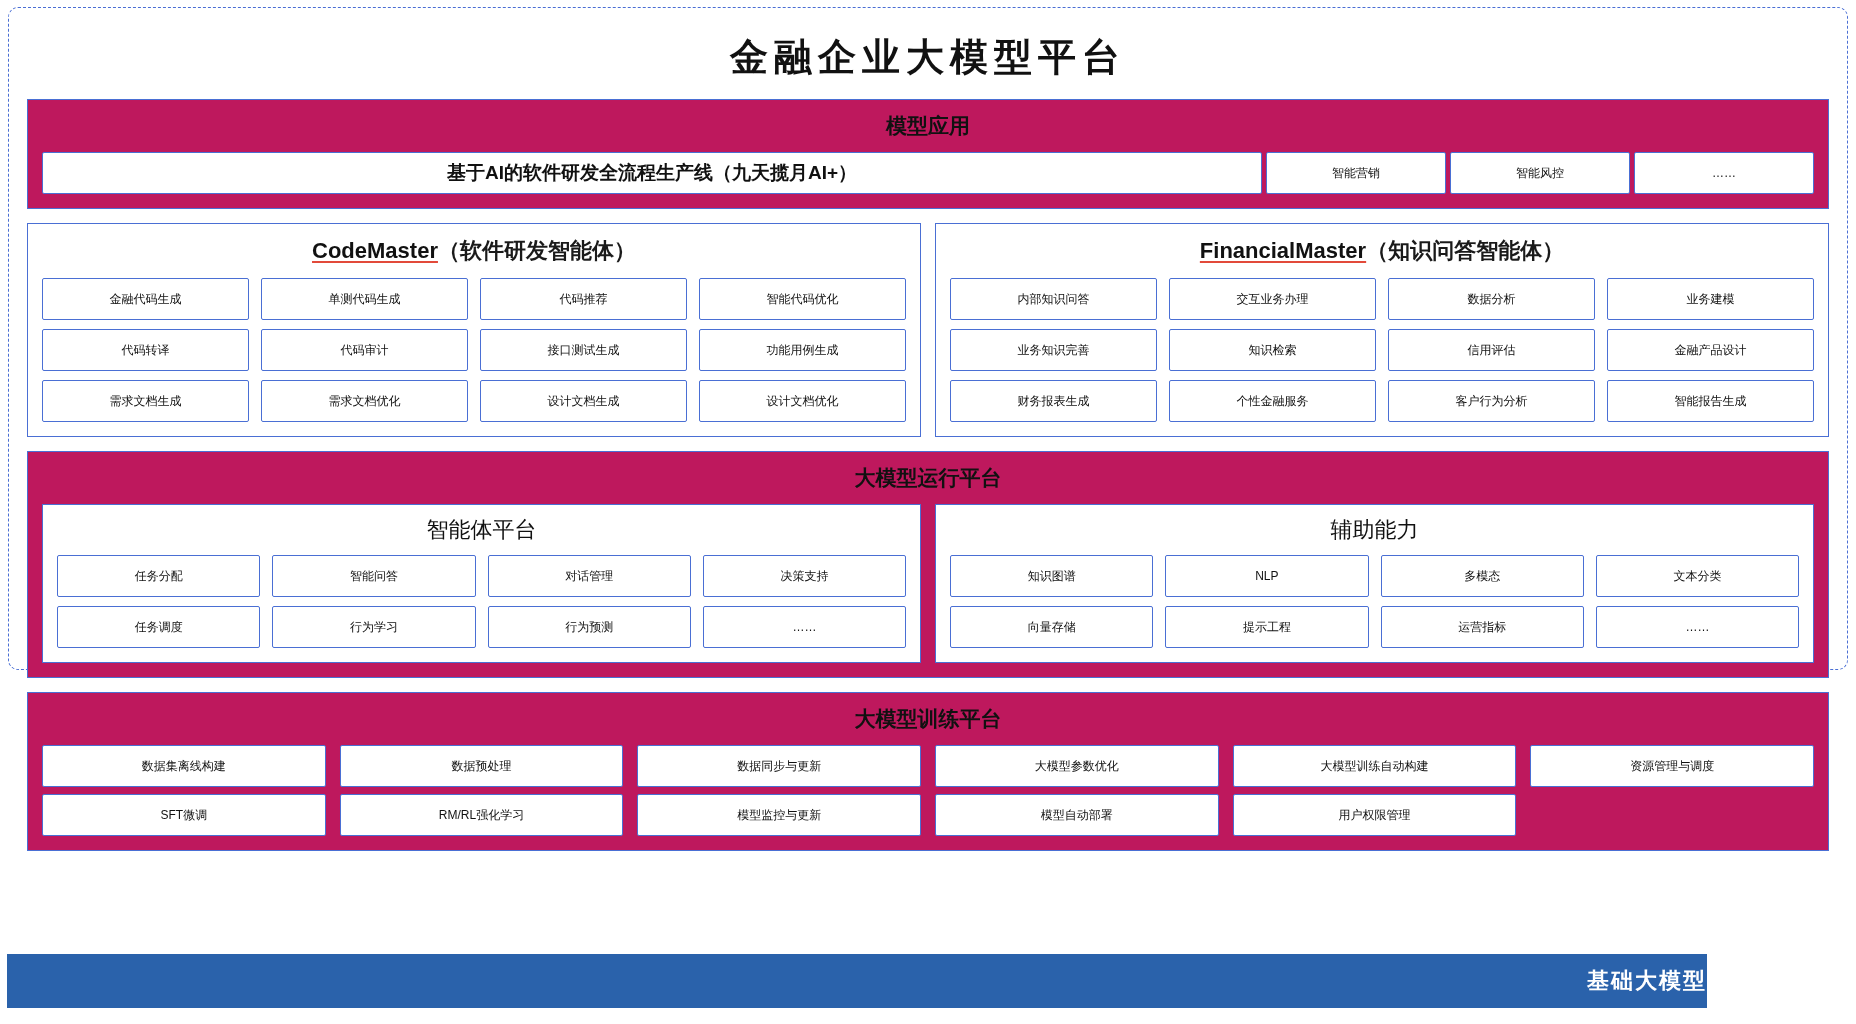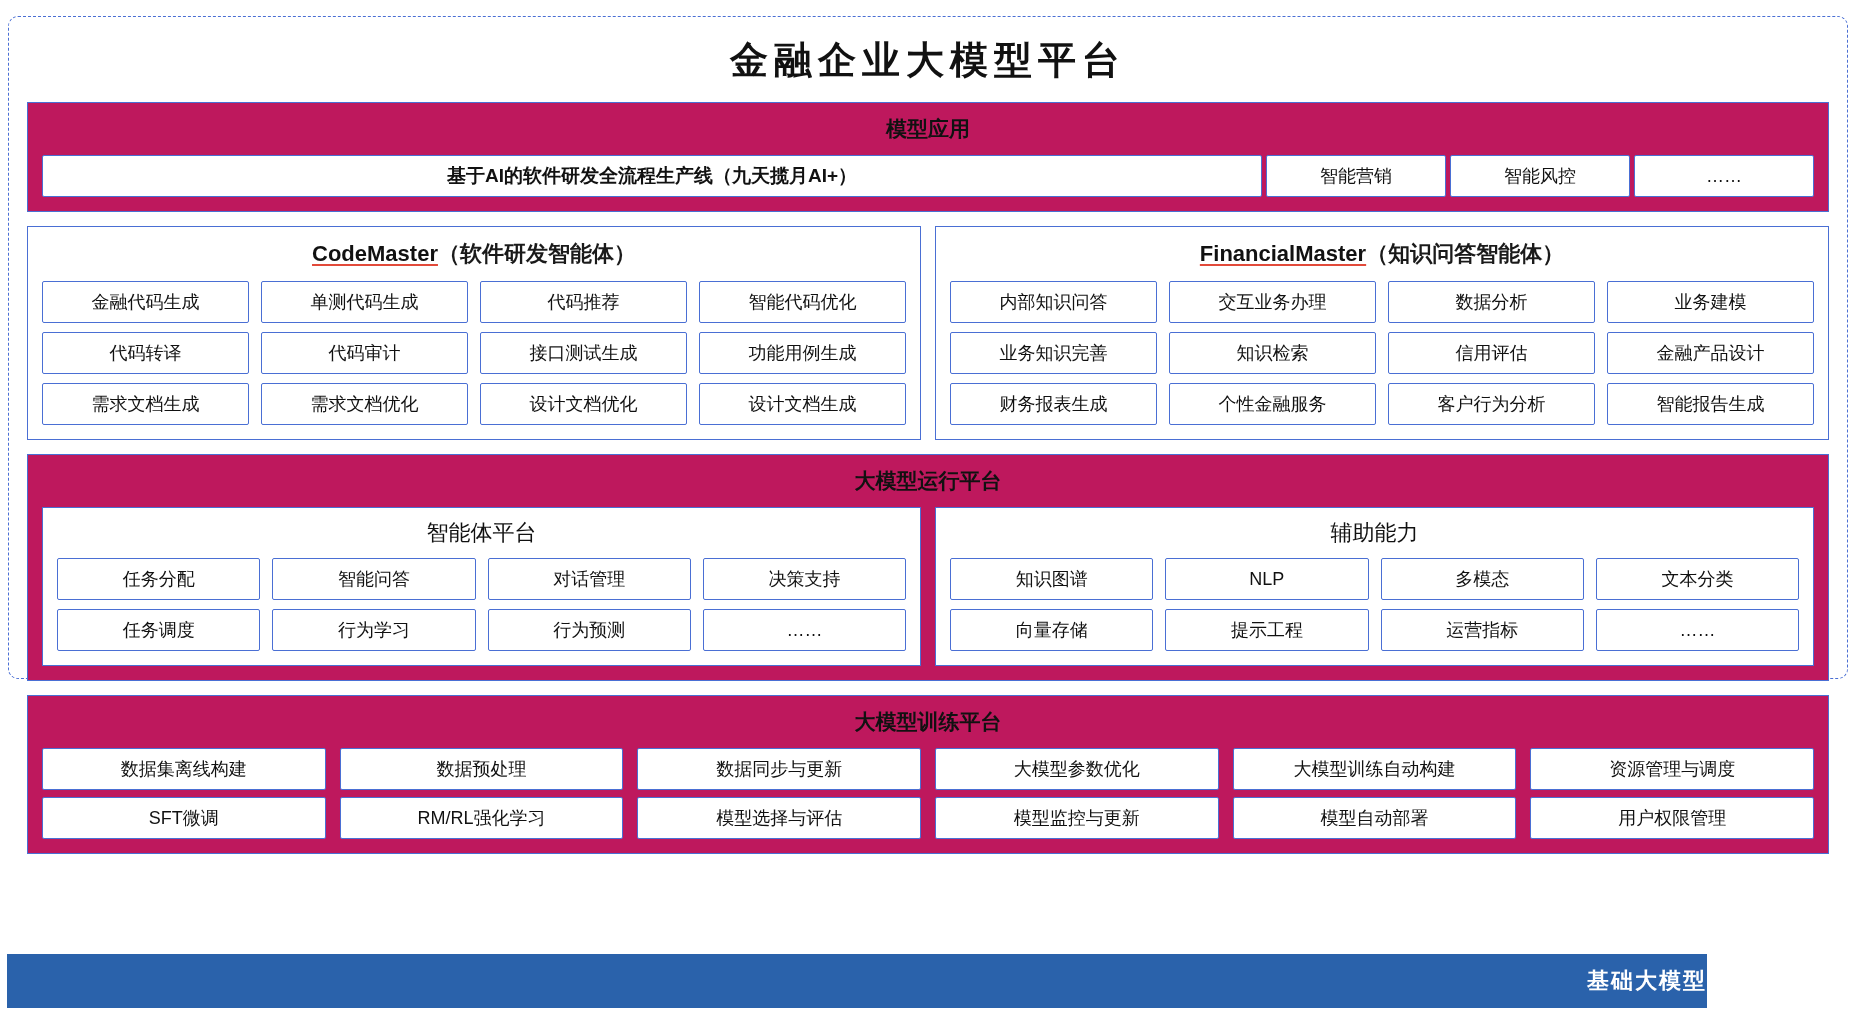--- a/index.html
+++ b/index.html
@@ -16,27 +16,27 @@
   }
   .page {
     position: relative;
     width: 1856px;
     height: 1024px;
     box-sizing: border-box;
   }
   .outer-frame {
     position: absolute;
     left: 8px;
-    top: 16px;
+    top: 7px;
     width: 1840px;
     height: 663px;
     box-sizing: border-box;
     border: 1.5px dashed #4a6fd4;
     border-radius: 10px;
-    padding: 4px 18px;
+    padding: 10px 18px;
   }
   .main-title {
     text-align: center;
     font-size: 38px;
     font-weight: bold;
     letter-spacing: 6px;
     color: #111;
     margin: 14px 0 16px 0;
   }
   .section {
@@ -53,21 +53,21 @@
     color: #111;
     margin: 2px 0 12px 0;
   }
   .pill {
     box-sizing: border-box;
     border: 1px solid #4a6fd4;
     background: #ffffff;
     height: 42px;
     line-height: 40px;
     text-align: center;
-    font-size: 18px;
+    font-size: 12px;
     color: #111;
     border-radius: 2px;
     white-space: nowrap;
     overflow: hidden;
     text-overflow: ellipsis;
   }
   
   .app-row {
     display: flex;
     gap: 4px;
@@ -179,22 +179,22 @@
           <div class="pill">金融代码生成</div>
           <div class="pill">单测代码生成</div>
           <div class="pill">代码推荐</div>
           <div class="pill">智能代码优化</div>
           <div class="pill">代码转译</div>
           <div class="pill">代码审计</div>
           <div class="pill">接口测试生成</div>
           <div class="pill">功能用例生成</div>
           <div class="pill">需求文档生成</div>
           <div class="pill">需求文档优化</div>
+          <div class="pill">设计文档生成</div>
           <div class="pill">设计文档优化</div>
-          <div class="pill">设计文档生成</div>
         </div>
       </div>
 
       <div class="agent-box">
         <div class="agent-title"><span class="en">FinancialMaster</span><span>（知识问答智能体）</span></div>
         <div class="grid4">
           <div class="pill">内部知识问答</div>
           <div class="pill">交互业务办理</div>
           <div class="pill">数据分析</div>
           <div class="pill">业务建模</div>
@@ -250,21 +250,20 @@
       <div class="section-title">大模型训练平台</div>
       <div class="grid6">
         <div class="pill">数据集离线构建</div>
         <div class="pill">数据预处理</div>
         <div class="pill">数据同步与更新</div>
         <div class="pill">大模型参数优化</div>
         <div class="pill">大模型训练自动构建</div>
         <div class="pill">资源管理与调度</div>
         <div class="pill">SFT微调</div>
         <div class="pill">RM/RL强化学习</div>
-        <div class="pill">模型选择与评估</div>
         <div class="pill">模型监控与更新</div>
         <div class="pill">模型自动部署</div>
         <div class="pill">用户权限管理</div>
       </div>
     </div>
 
   </div>
 
   <div class="foundation">
     <span>基础大模型</span>

